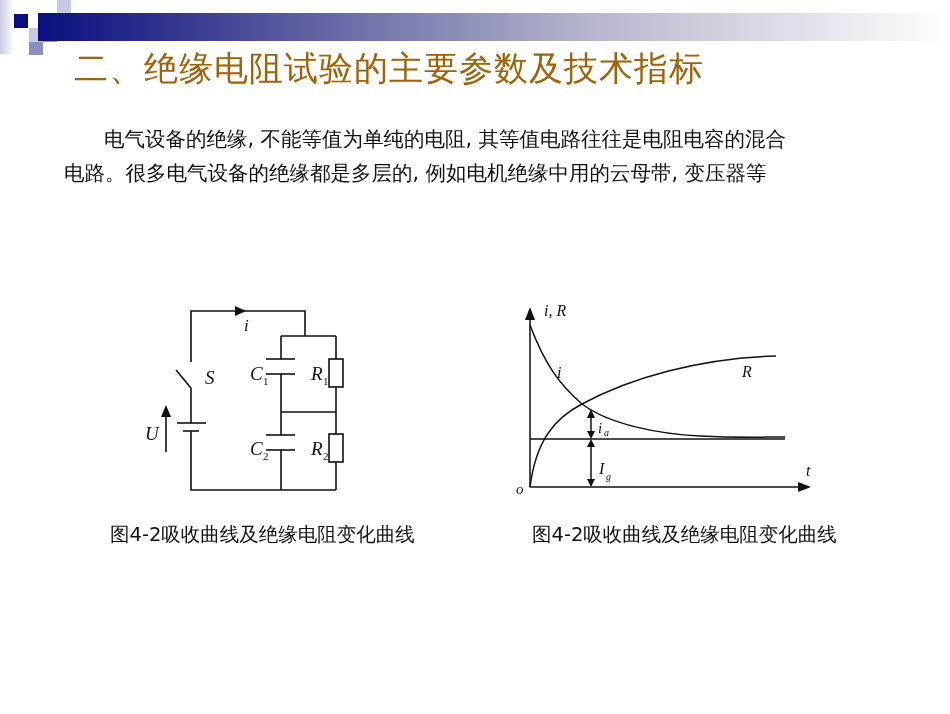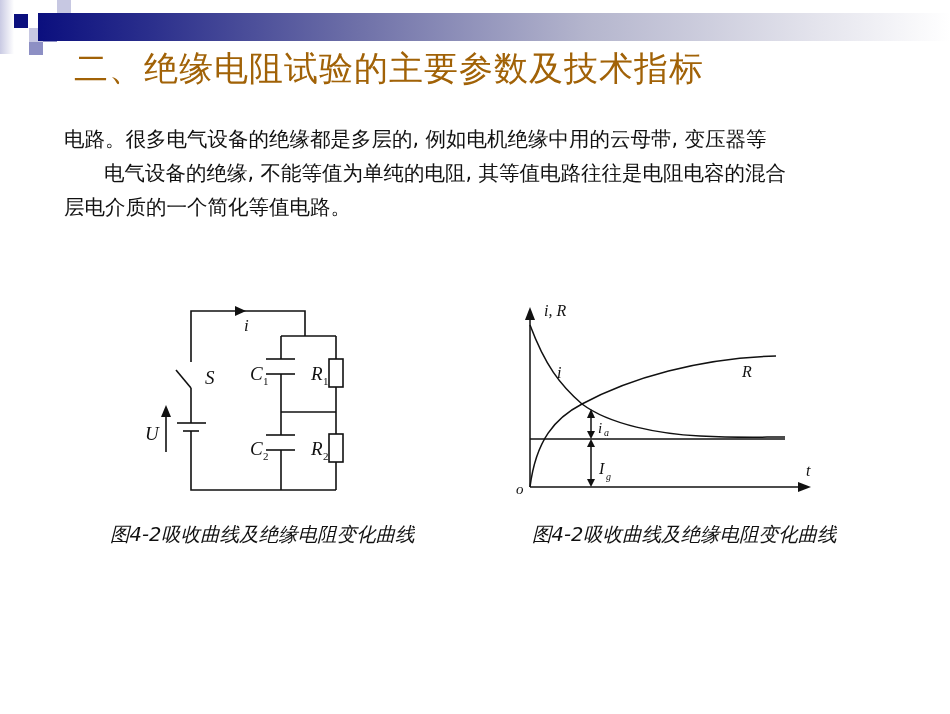--- a/index.html
+++ b/index.html
@@ -13,43 +13,42 @@
                 font-family: "DejaVu Sans", sans-serif; font-weight: normal; color: #a16207;
                 letter-spacing: 1px; white-space: nowrap; margin: 0; }
   .body-text { position: absolute; left: 64px; top: 122px; width: 840px; font-size: 20.5px;
                line-height: 34px; color: #111; margin: 0; }
   .body-text .line { display: block; white-space: nowrap; }
   .body-text .line.first { padding-left: 40px; }
   .figure { position: absolute; }
   svg text.math { font-family: "Liberation Serif", "DejaVu Serif", serif; font-style: italic; fill: #111; }
   svg text.sub { font-family: "Liberation Serif", "DejaVu Serif", serif; fill: #111; }
   .caption { position: absolute; top: 521px; font-size: 19.5px; line-height: 28px;
-             white-space: nowrap; color: #111; margin: 0; font-style: italic; }
+             white-space: nowrap; color: #111; margin: 0; }
 </style>
 </head>
 <body>
 
 <div class="deco">
   <div class="sq" style="left:0;top:0;width:14px;height:54px;background:linear-gradient(to right,#c9cae3,#ffffff);"></div>
   <div class="sq" style="left:14px;top:14px;width:14px;height:14px;background:#0b0f7e;"></div>
   <div class="sq" style="left:57px;top:0;width:14px;height:14px;background:#c7c8e2;"></div>
   <div class="sq" style="left:43px;top:14px;width:14px;height:14px;background:#c7c8e2;"></div>
   <div class="sq" style="left:57px;top:14px;width:14px;height:14px;background:#a2a4d0;"></div>
   <div class="sq" style="left:29px;top:28px;width:14px;height:14px;background:#c7c8e2;"></div>
   <div class="sq" style="left:43px;top:28px;width:14px;height:14px;background:#8d8fc4;"></div>
   <div class="sq" style="left:29px;top:42px;width:14px;height:13px;background:#8d8fc4;"></div>
 </div>
 <div class="title-bar"></div>
 
 <h1 class="page-title">二、绝缘电阻试验的主要参数及技术指标</h1>
 
 <p class="body-text">
+  <span class="line first">电气设备的绝缘, 不能等值为单纯的电阻, 其等值电路往往是电阻电容的混合</span>
   <span class="line">电路。很多电气设备的绝缘都是多层的, 例如电机绝缘中用的云母带, 变压器等</span>
-  <span class="line first">电气设备的绝缘, 不能等值为单纯的电阻, 其等值电路往往是电阻电容的混合</span>
-  <span class="line">层电介质的一个简化等值电路。</span>
 </p>
 
 <svg class="figure" style="left:130px;top:290px;" width="240" height="215" viewBox="130 290 240 215">
   <g stroke="#111" stroke-width="1.6" fill="none">
 
     <polyline points="191,362 191,311 305,311 305,336"></polyline>
 
     <line x1="176" y1="370" x2="191" y2="388"></line>
 
     <line x1="191" y1="388" x2="191" y2="423"></line>

